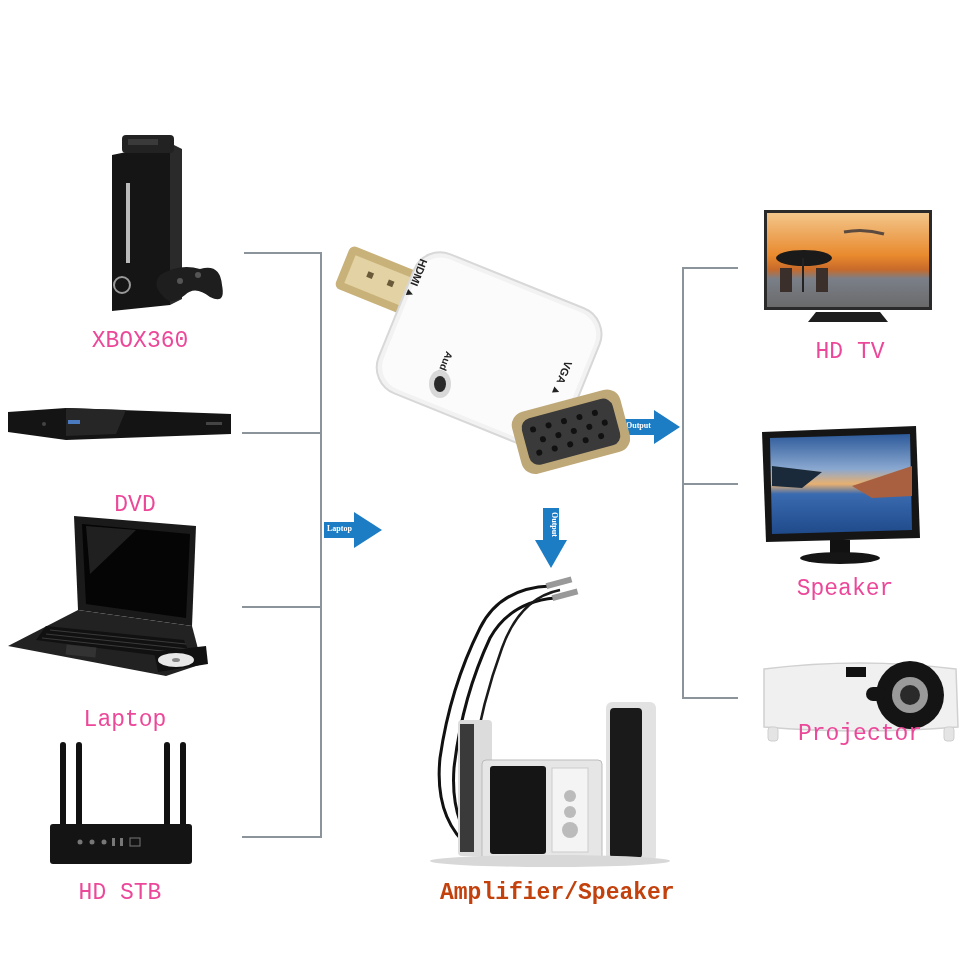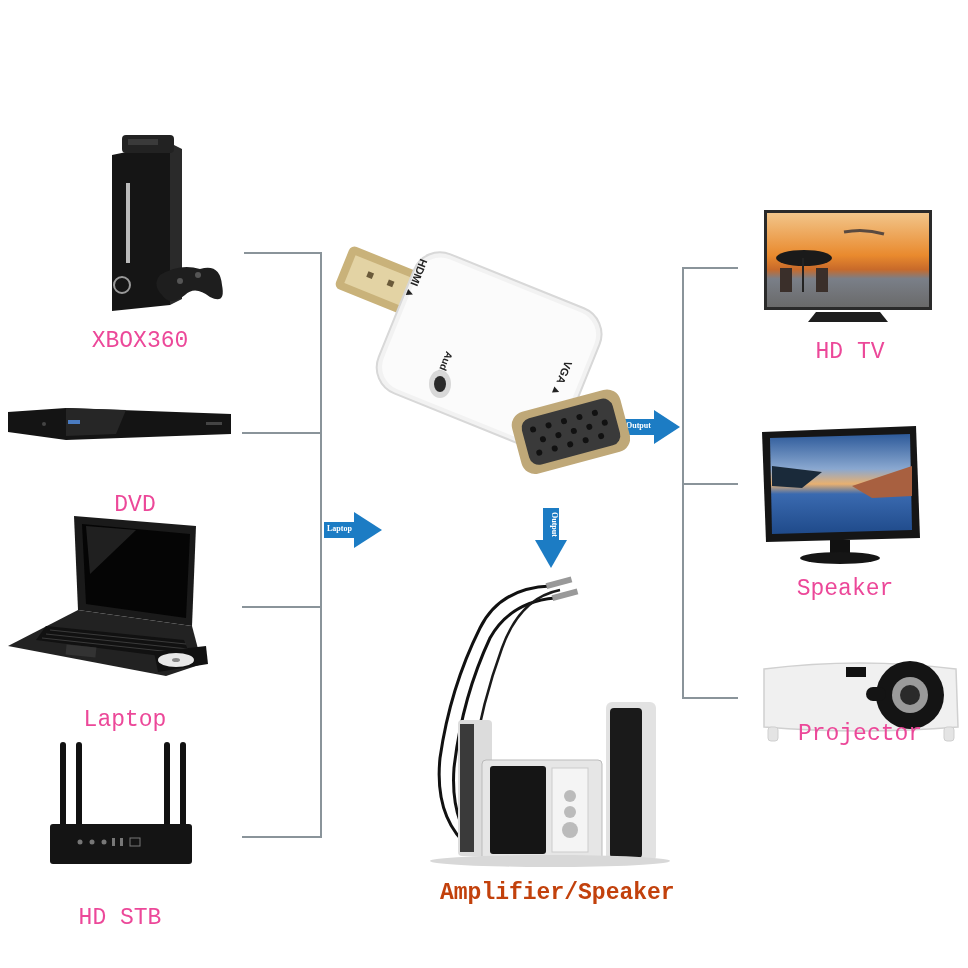--- a/index.html
+++ b/index.html
@@ -151,21 +151,21 @@
     <rect x="134" y="4" width="6" height="104" rx="3" fill="#111"></rect>
     <rect x="4" y="86" width="142" height="40" rx="3" fill="#141414"></rect>
     <circle cx="34" cy="104" r="2.5" fill="#777"></circle>
     <circle cx="46" cy="104" r="2.5" fill="#777"></circle>
     <circle cx="58" cy="104" r="2.5" fill="#777"></circle>
     <rect x="66" y="100" width="3" height="8" fill="#777"></rect>
     <rect x="74" y="100" width="3" height="8" fill="#777"></rect>
     <rect x="84" y="100" width="10" height="8" fill="none" stroke="#777" stroke-width="1"></rect>
   </svg>
 </div>
-<div class="label" style="left:60px; top:905px; width:120px;text-align:center;">HD STB</div>
+<div class="label" style="left:60px; top:880px; width:120px;text-align:center;">HD STB</div>
 
 <div class="abs" style="left:764px; top:210px; width:170px; height:116px;">
   <svg width="170" height="116" viewBox="0 0 170 116">
     <defs>
       <linearGradient id="tvsky" x1="0" y1="0" x2="0" y2="1">
         <stop offset="0" stop-color="#f2c58a"></stop>
         <stop offset="0.45" stop-color="#e98a2e"></stop>
         <stop offset="0.6" stop-color="#c86a2a"></stop>
         <stop offset="0.7" stop-color="#7a7f88"></stop>
         <stop offset="1" stop-color="#6a6a6a"></stop>

